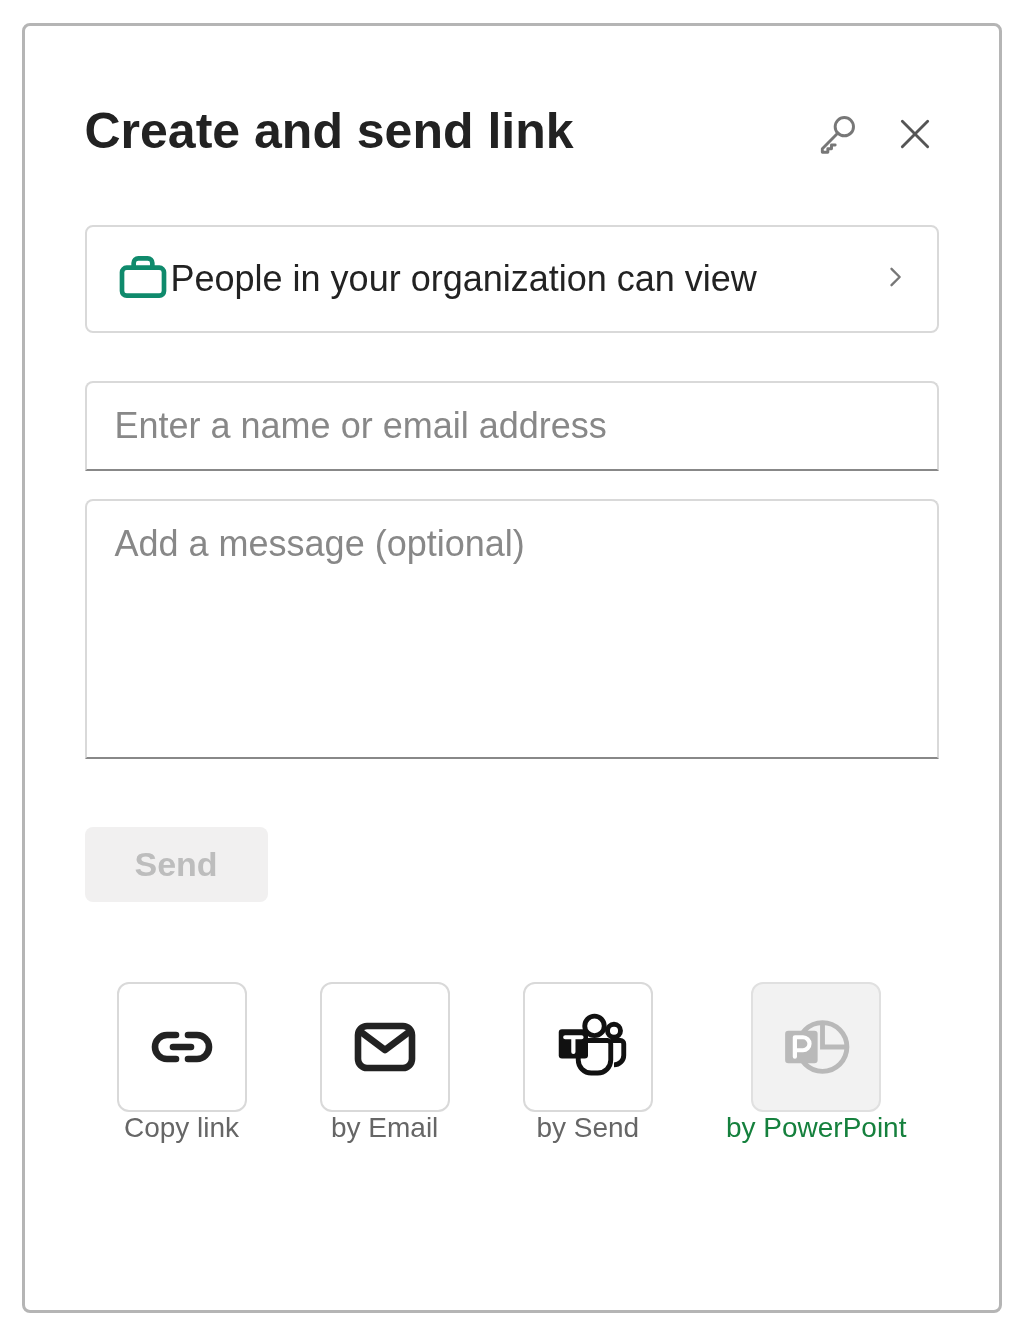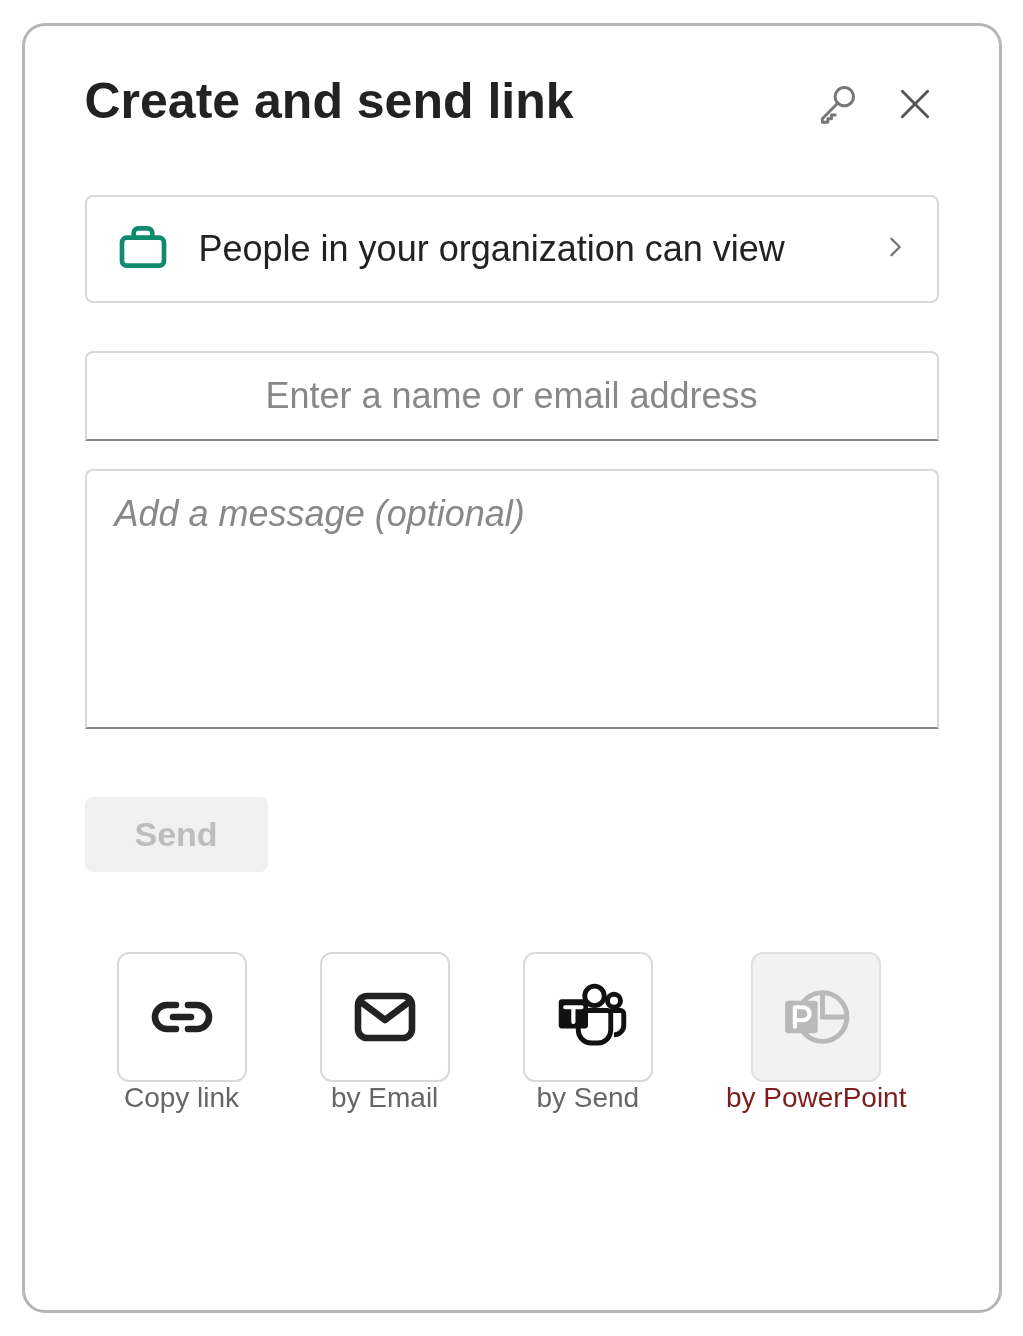--- a/index.html
+++ b/index.html
@@ -13,23 +13,23 @@
       width: 1023px;
       height: 1336px;
       display: flex;
       align-items: center;
       justify-content: center;
     }
     .dialog {
       width: 980px;
       height: 1290px;
       border: 3px solid #b5b5b5;
-      border-radius: 23px;
+      border-radius: 8px;
       background: #fff;
-      padding: 48px 60px 48px 60px;
+      padding: 78px 60px 48px 60px;
       display: flex;
       flex-direction: column;
     }
     .header {
       display: flex;
       align-items: flex-start;
       justify-content: space-between;
       margin-bottom: 10px;
     }
     .title-block {
@@ -64,21 +64,20 @@
       cursor: pointer;
       color: #555;
     }
     .permission-row {
       margin-top: 56px;
       border: 2px solid #d9d9d9;
       border-radius: 8px;
       padding: 22px 28px;
       display: flex;
       align-items: center;
-      gap: 28px;
       cursor: pointer;
     }
     .permission-text {
       flex: 1;
       font-size: 36px;
       color: #222;
       line-height: 1.35;
     }
     .chevron {
       color: #666;
@@ -86,38 +85,36 @@
     .name-input {
       margin-top: 48px;
       width: 100%;
       border: 2px solid #d9d9d9;
       border-bottom: 2px solid #888;
       border-radius: 8px 8px 0 0;
       padding: 22px 28px;
       font-size: 36px;
       font-family: inherit;
       color: #222;
-      text-align: center;
     }
     .name-input::placeholder {
       color: #888;
     }
     .message-input {
       margin-top: 28px;
       width: 100%;
       height: 260px;
       border: 2px solid #d9d9d9;
       border-bottom: 2px solid #888;
       border-radius: 8px 8px 0 0;
       padding: 22px 28px;
       font-size: 36px;
       font-family: inherit;
       color: #222;
       resize: none;
-      font-style: italic;
     }
     .message-input::placeholder {
       color: #888;
     }
     .send-row {
       margin-top: 68px;
       display: flex;
       justify-content: flex-start;
     }
     .send-btn {
@@ -155,21 +152,21 @@
     }
     .share-icon-box.disabled {
       background: #f2f2f2;
       border-color: #e0e0e0;
     }
     .share-label {
       font-size: 28px;
       color: #666;
     }
     .share-label.disabled {
-      color: #7f1d1d;
+      color: #15803d;
     }
   </style>
 </head>
 <body>
 
 <div class="dialog">
   <div class="header">
     <div class="title-block">
       <div class="title">Create and send link</div>
     </div>

